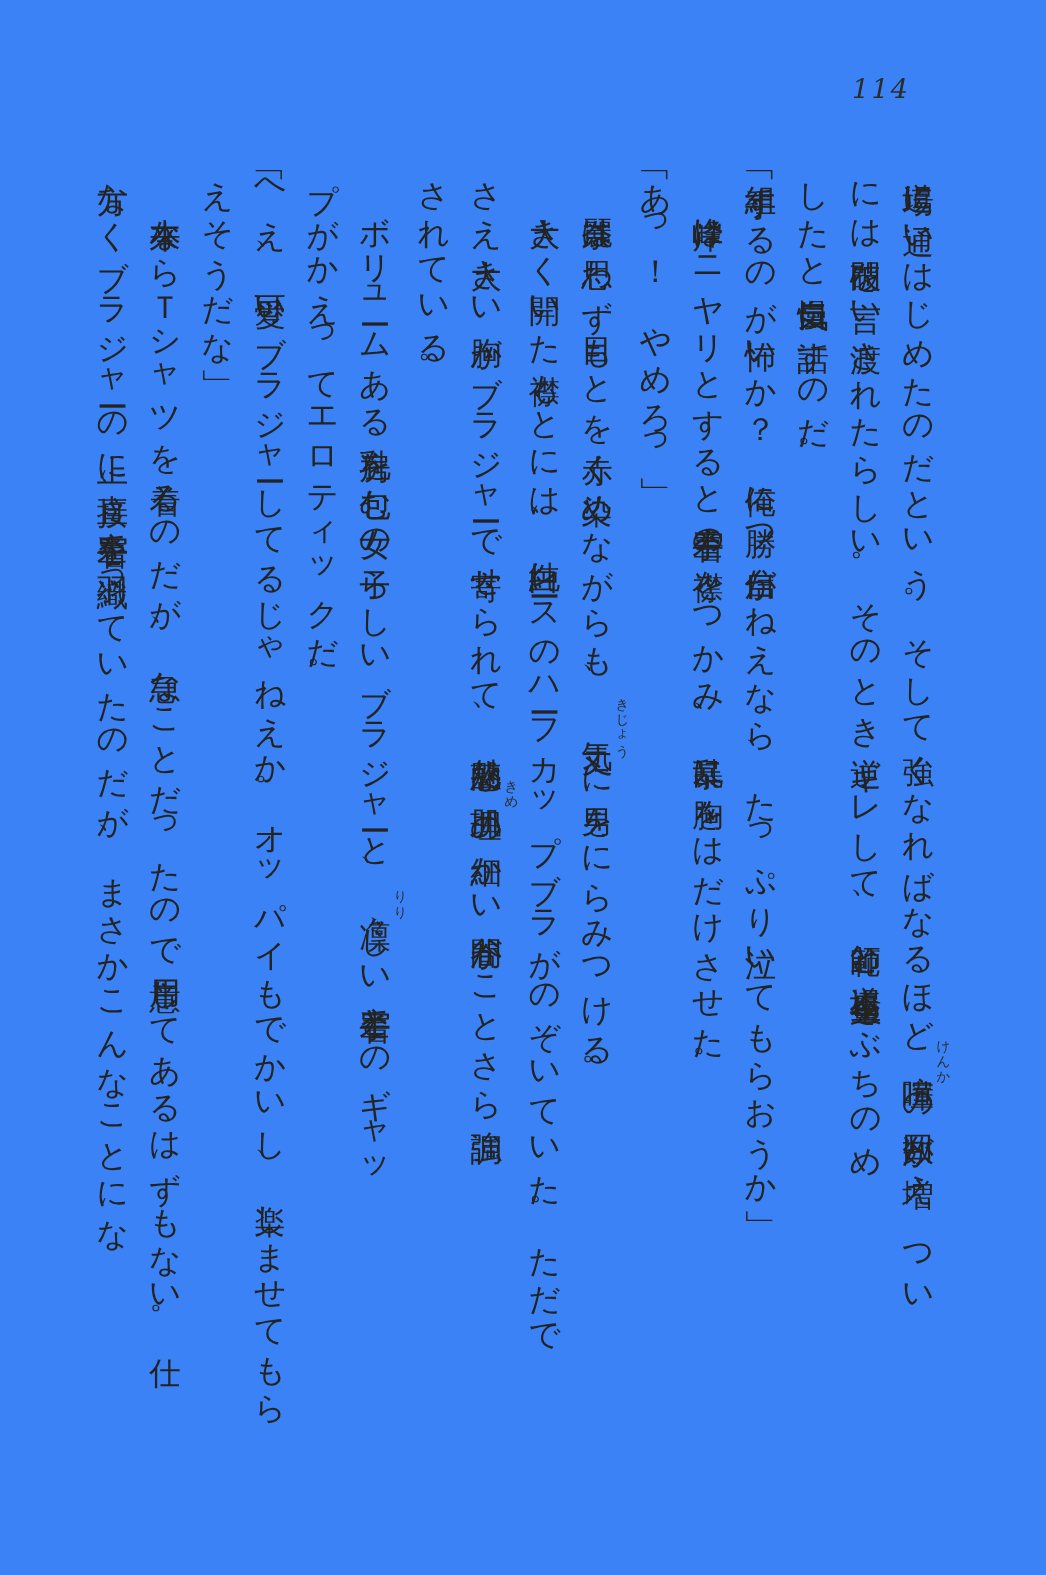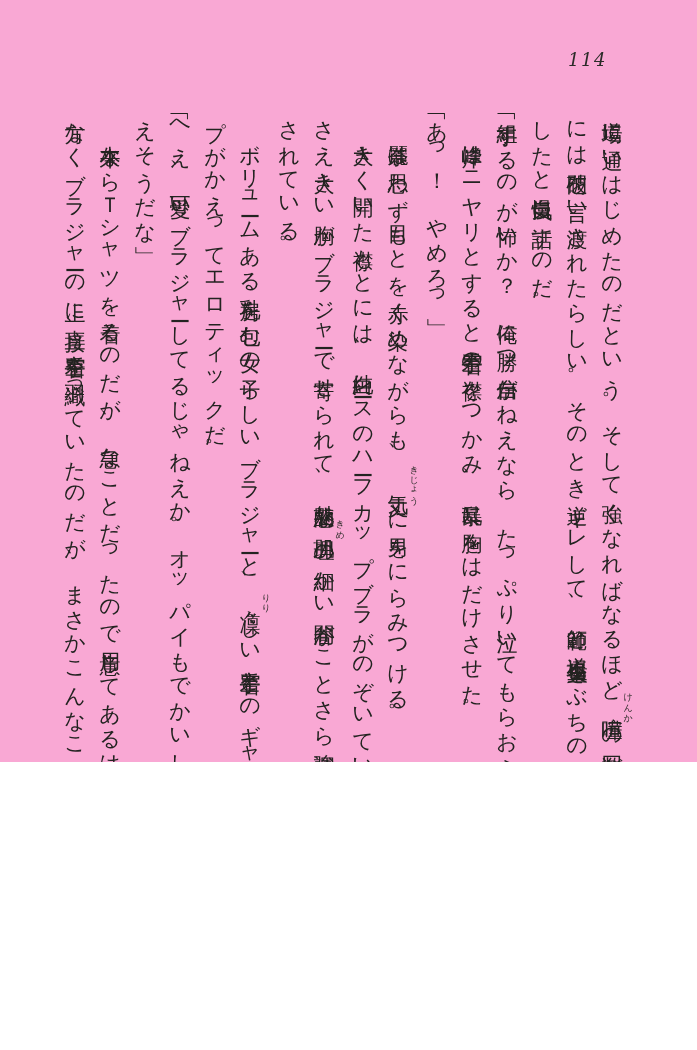--- a/index.html
+++ b/index.html
@@ -3,22 +3,22 @@
 <meta charset="utf-8">
 <style>
   html, body {
     margin: 0;
     padding: 0;
     background: #ffffff;
   }
   .page {
     position: relative;
     width: 697px;
-    height: 762px;
-    background: #f9a8d4;
+    height: 1050px;
+    background: #3b82f6;
     overflow: hidden;
     font-family: "DejaVu Serif", "Liberation Serif", serif;
     color: #222220;
   }
   .page-number {
     position: absolute;
     top: 49px;
     left: 568px;
     font-size: 18px;
     font-style: italic;

